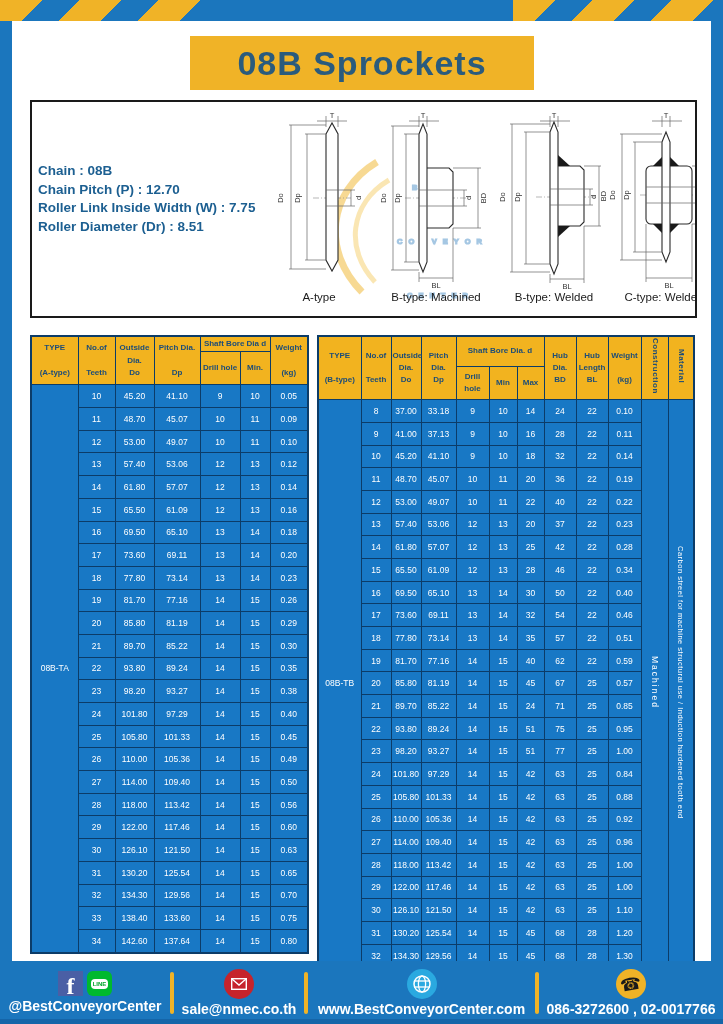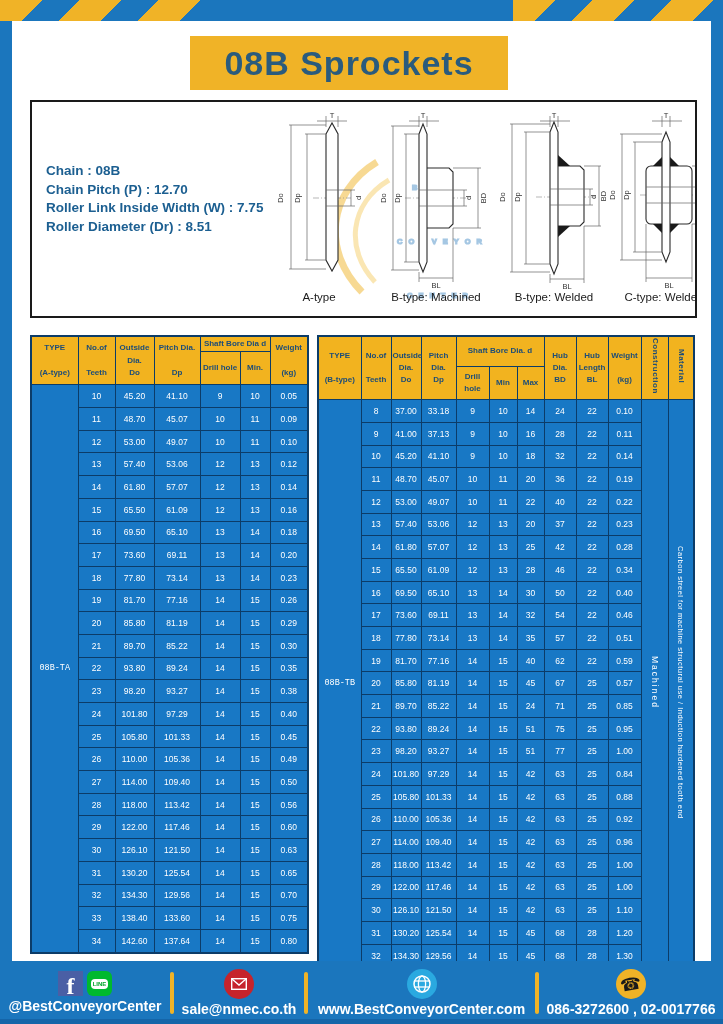--- a/index.html
+++ b/index.html
@@ -8,28 +8,28 @@
     background:#1b76bd;font-family:"Liberation Sans", sans-serif;
   }
   
   .stripe{position:absolute;top:0;height:21px;width:210px;
     background:repeating-linear-gradient(135deg,#f0b327 0 30px,transparent 30px 56px);}
   .stripe.left{left:0;}
   .stripe.right{right:0;transform:scaleX(1);}
   
   .sheet{position:absolute;left:12px;top:21px;width:699px;height:940px;background:#ffffff;}
   
-  .banner{position:absolute;left:190px;top:36px;width:318px;height:54px;background:#f0b327;
+  .banner{position:absolute;left:190px;top:36px;width:344px;height:54px;background:#f0b327;
     display:flex;align-items:center;justify-content:center;}
   .banner .title{font-size:34px;font-weight:bold;color:#2a5b7d;letter-spacing:1px;}
   
   .panel{position:absolute;left:30px;top:100px;width:663px;height:214px;background:#fff;
     border:2px solid #1a1a1a;overflow:hidden;}
   .specs{position:absolute;left:6px;top:60px;z-index:2;}
-  .spec-line{font-size:13.5px;font-weight:bold;color:#1c5f91;line-height:18.5px;margin-left:8px;}
+  .spec-line{font-size:13.5px;font-weight:bold;color:#1c5f91;line-height:18.5px;}
   .watermark{position:absolute;left:285px;top:30px;width:330px;height:180px;z-index:0;pointer-events:none;}
   .diag{position:absolute;top:8px;height:200px;z-index:1;text-align:center;}
   .diag svg{display:block;margin:0 auto;}
   .diag-label{font-size:11.5px;color:#1a1a1a;margin-top:1px;}
   .dim{stroke:#666;stroke-width:0.7;fill:none;}
   .part{stroke:#2b2b2b;stroke-width:1.1;fill:#ffffff;}
   .fillet{fill:#1a1a1a;stroke:none;}
   .cl{stroke:#888;stroke-width:0.6;stroke-dasharray:6 2 1 2;}
   svg text{font-size:7.5px;fill:#333;font-family:"Liberation Sans",sans-serif;}
   .wm-text{fill:#e8f1f9;stroke:#a5c7e3;stroke-width:1.2;font-weight:bold;letter-spacing:6px;}
@@ -37,21 +37,21 @@
   .dtable{position:absolute;border-collapse:collapse;table-layout:fixed;}
   #table-a{left:30px;top:335px;width:277px;}
   #table-b{left:317px;top:335px;width:377px;}
   .dtable,.dtable th,.dtable td{border:1.6px solid #0c3c68;}
   .dtable{border-width:2.5px;}
   .dtable th{background:#f2b31f;color:#1d4d78;font-size:8px;font-weight:bold;
     white-space:pre-line;line-height:1.55;padding:1px;text-align:center;}
   .dtable td{background:#1878c5;color:#ffffff;font-size:8.5px;text-align:center;
     height:21.7px;padding:0;}
   .dtable tr.h2 th{height:30px;}
-  .type-cell{font-size:9px;font-family:Liberation Mono, monospace;}
+  .type-cell{font-size:9px;}
   .vtext{writing-mode:vertical-rl;display:inline-block;letter-spacing:1px;}
   th .vtext{letter-spacing:0.5px;}
   td.vcell .vtext{font-size:8.5px;letter-spacing:2px;}
   td.vcell-small .vtext{font-size:7.5px;letter-spacing:0.5px;}
   
   .footer{position:absolute;left:0;top:961px;width:723px;height:63px;background:#1b76bd;
     display:flex;align-items:center;}
   .footer-edge{position:absolute;left:0;bottom:0;width:100%;height:5px;background:#1565a8;}
   .fgroup{display:flex;flex-direction:column;align-items:center;justify-content:center;gap:2px;}
   .g1{flex:0 0 170px;} .g2{flex:0 0 130px;} .g3{flex:0 0 227px;} .g4{flex:1;}

